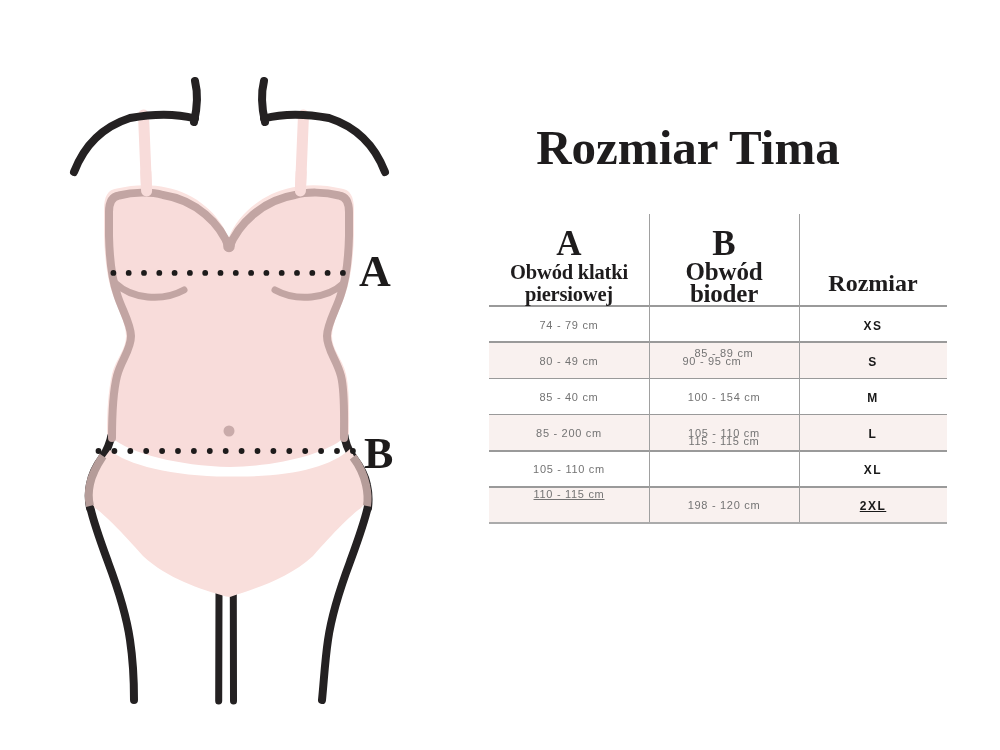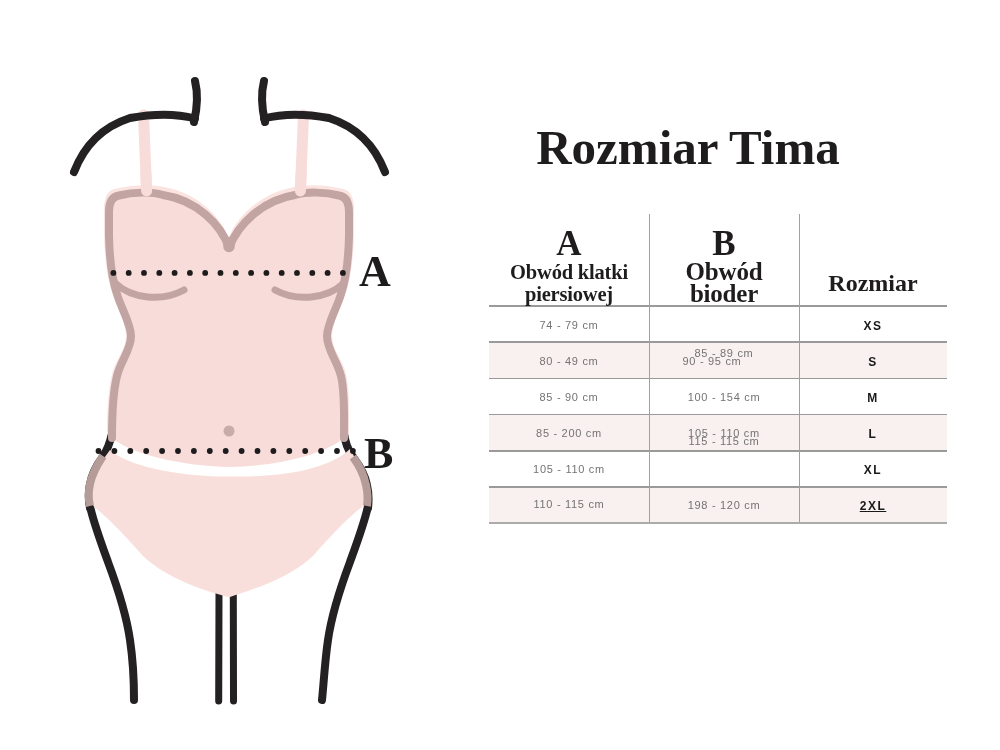--- a/index.html
+++ b/index.html
@@ -162,27 +162,27 @@
 <div class="cell serifb" style="left:873px;top:271px;font-size:24px;line-height:1;">Rozmiar</div>
 
 <div class="cell data" style="left:569px;top:319px;">74 - 79 cm</div>
 <div class="cell data" style="left:724px;top:319px;margin-top:28px;">85 - 89 cm</div>
 <div class="cell size" style="left:873px;top:319px;">XS</div>
 
 <div class="cell data" style="left:569px;top:355px;">80 - 49 cm</div>
 <div class="cell data" style="left:712px;top:355px;">90 - 95 cm</div>
 <div class="cell size" style="left:873px;top:355px;">S</div>
 
-<div class="cell data" style="left:569px;top:391px;">85 - 90 cm</div>
+<div class="cell data" style="left:569px;top:391px;">85 - 40 cm</div>
 <div class="cell data" style="left:724px;top:391px;">100 - 154 cm</div>
 <div class="cell size" style="left:873px;top:391px;">M</div>
 
 <div class="cell data" style="left:569px;top:427px;">85 - 200 cm</div>
 <div class="cell data" style="left:724px;top:427px;">105 - 110 cm</div>
 <div class="cell size" style="left:873px;top:427px;">L</div>
 
 <div class="cell data" style="left:569px;top:463px;">105 - 110 cm</div>
 <div class="cell data" style="left:724px;top:435px;">115 - 115 cm</div>
 <div class="cell size" style="left:873px;top:463px;">XL</div>
 
-<div class="cell data" style="left:569px;top:498px;">110 - 115 cm</div>
+<div class="cell data" style="left:569px;top:488px;text-decoration:underline;">110 - 115 cm</div>
 <div class="cell data" style="left:724px;top:499px;">198 - 120 cm</div>
 <div class="cell size" style="left:873px;top:499px;text-decoration:underline;">2XL</div>
 
 </body></html>

